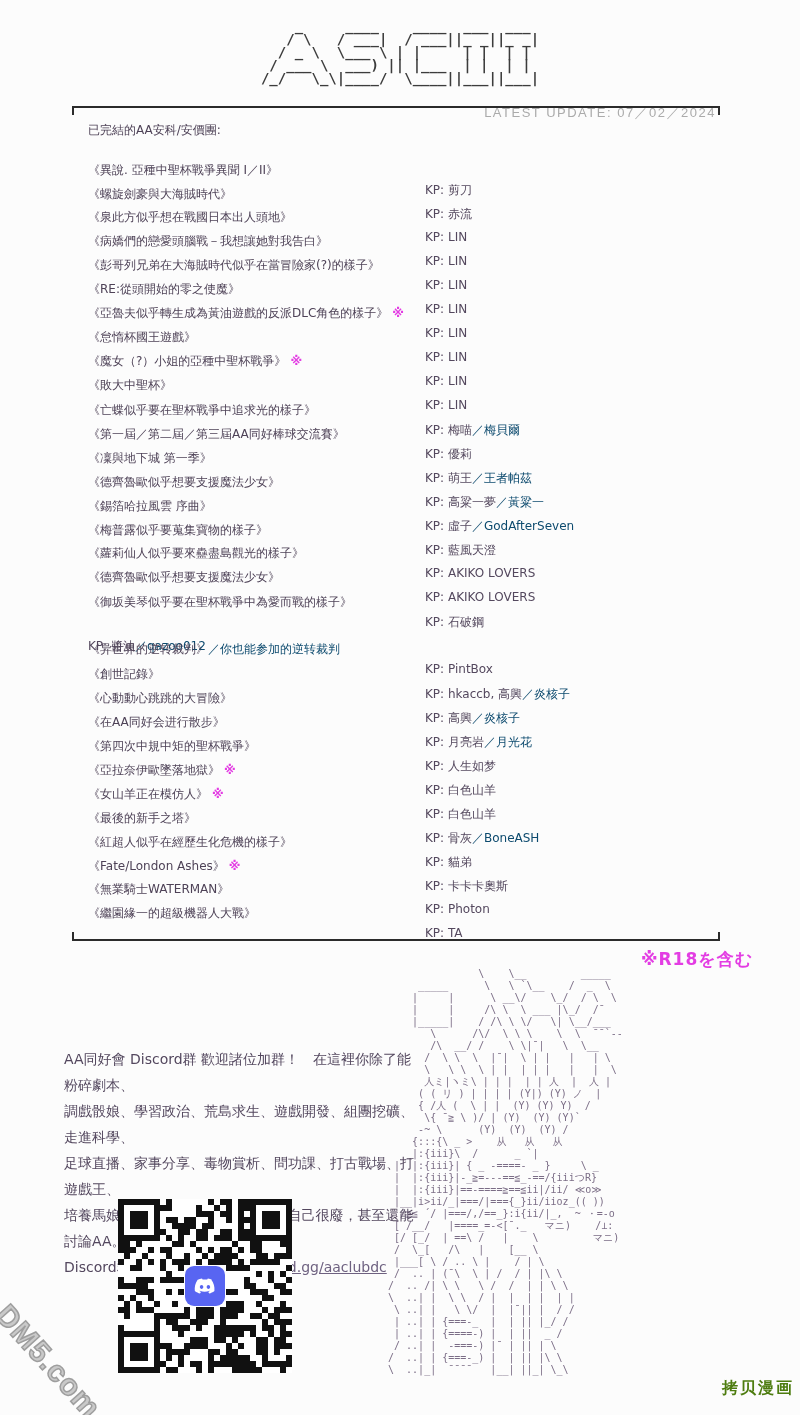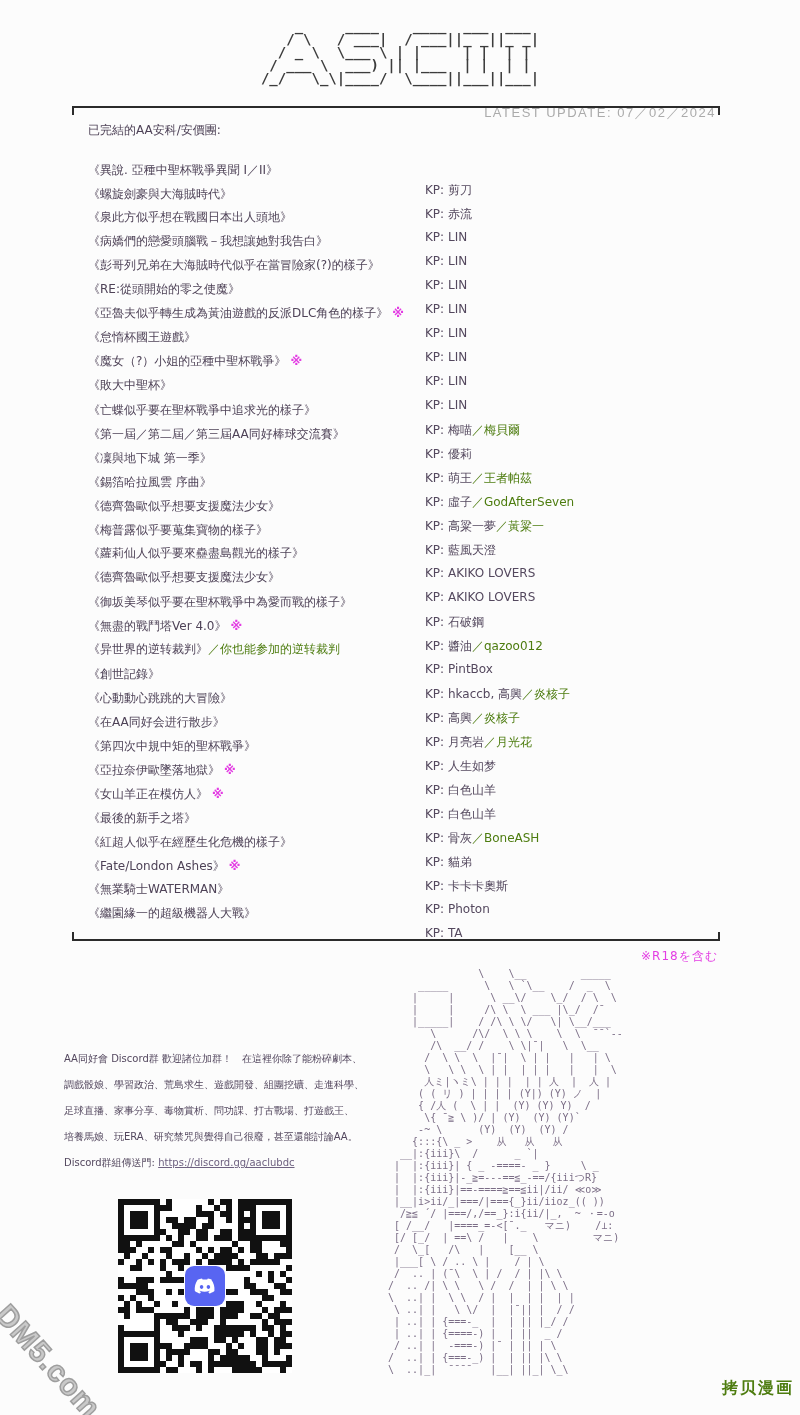--- a/index.html
+++ b/index.html
@@ -27,34 +27,34 @@
     position:absolute;left:72px;top:932px;width:644px;height:7px;
     border-bottom:2px solid #2b2b2b;border-left:2px solid #2b2b2b;border-right:2px solid #2b2b2b;
   }
   .list{
     position:absolute;left:88px;top:118px;width:640px;
     font-size:12px;color:#4e4257;
   }
   .list-heading{height:24px;line-height:24px;}
   .row{display:grid;grid-template-columns:337px auto;height:24px;align-items:center;white-space:nowrap;}
   .kp{color:#54485e;margin-top:40px;}
-  .alt{color:#4d7c0f;}
+  .alt{color:#0c4a6e;}
   .r18{color:#e33de3;margin-left:4px;font-weight:bold;}
   .r18-note{
     position:absolute;left:641px;top:948px;
-    color:#e33de3;font-size:12px;font-weight:normal;letter-spacing:1px;
+    color:#e33de3;font-size:17px;font-weight:bold;letter-spacing:1px;
   }
   .aa-art{
     position:absolute;left:378px;top:964px;margin:4px;
     font-family:"DejaVu Sans Mono",monospace;font-size:10px;line-height:12px;
     color:#7b6d86;white-space:pre;
   }
   .about{
     position:absolute;left:64px;top:1046px;width:360px;
-    font-size:10px;line-height:26px;color:#53475e;
+    font-size:14px;line-height:26px;color:#53475e;
   }
   .about a{color:#6e6180;text-decoration:underline;}
   .qr-wrap{position:absolute;left:118px;top:1199px;width:174px;height:174px;background:#fff;}
   .qr-logo{
     position:absolute;left:67px;top:67px;width:40px;height:40px;
     background:#5865F2;border-radius:9px;display:flex;align-items:center;justify-content:center;
   }
   .dm5{
     position:absolute;left:14px;top:1298px;transform:rotate(48deg);transform-origin:left top;
     font-size:30px;font-weight:bold;letter-spacing:1px;
@@ -128,45 +128,44 @@
       </div>
       <div class="row">
         <span>《第一屆／第二屆／第三屆AA同好棒球交流賽》</span>
         <span class="kp"><span>KP: 優莉</span></span>
       </div>
       <div class="row">
         <span>《凜與地下城 第一季》</span>
         <span class="kp"><span>KP: 萌王</span><span class="alt">／王者帕茲</span></span>
       </div>
       <div class="row">
+        <span>《德齊魯歐似乎想要支援魔法少女》</span>
+        <span class="kp"><span>KP: 高粱一夢</span><span class="alt">／黃粱一</span></span>
+      </div>
+      <div class="row">
         <span>《錫箔哈拉風雲 序曲》</span>
         <span class="kp"><span>KP: 虛子</span><span class="alt">／GodAfterSeven</span></span>
       </div>
       <div class="row">
-        <span>《德齊魯歐似乎想要支援魔法少女》</span>
-        <span class="kp"><span>KP: 高粱一夢</span><span class="alt">／黃粱一</span></span>
-      </div>
-      <div class="row">
         <span>《梅普露似乎要蒐集寶物的樣子》</span>
         <span class="kp"><span>KP: 藍風天澄</span></span>
       </div>
       <div class="row">
         <span>《蘿莉仙人似乎要來蠱盡島觀光的樣子》</span>
         <span class="kp"><span>KP: AKIKO LOVERS</span></span>
       </div>
       <div class="row">
         <span>《德齊魯歐似乎想要支援魔法少女》</span>
         <span class="kp"><span>KP: AKIKO LOVERS</span></span>
       </div>
       <div class="row">
         <span>《御坂美琴似乎要在聖杯戰爭中為愛而戰的樣子》</span>
         <span class="kp"><span>KP: 石破鋼</span></span>
       </div>
       <div class="row">
-        <span>《無盡的戰鬥塔Ver 4.0》<span class="r18">※</span></span>
         <span class="kp"><span>KP: 醬油</span><span class="alt">／qazoo012</span></span>
       </div>
       <div class="row">
         <span>《异世界的逆转裁判》<span class="alt">／你也能参加的逆转裁判</span></span>
         <span class="kp"><span>KP: PintBox</span></span>
       </div>
       <div class="row">
         <span>《創世記錄》</span>
         <span class="kp"><span>KP: hkaccb, 高興</span><span class="alt">／炎核子</span></span>
       </div>

